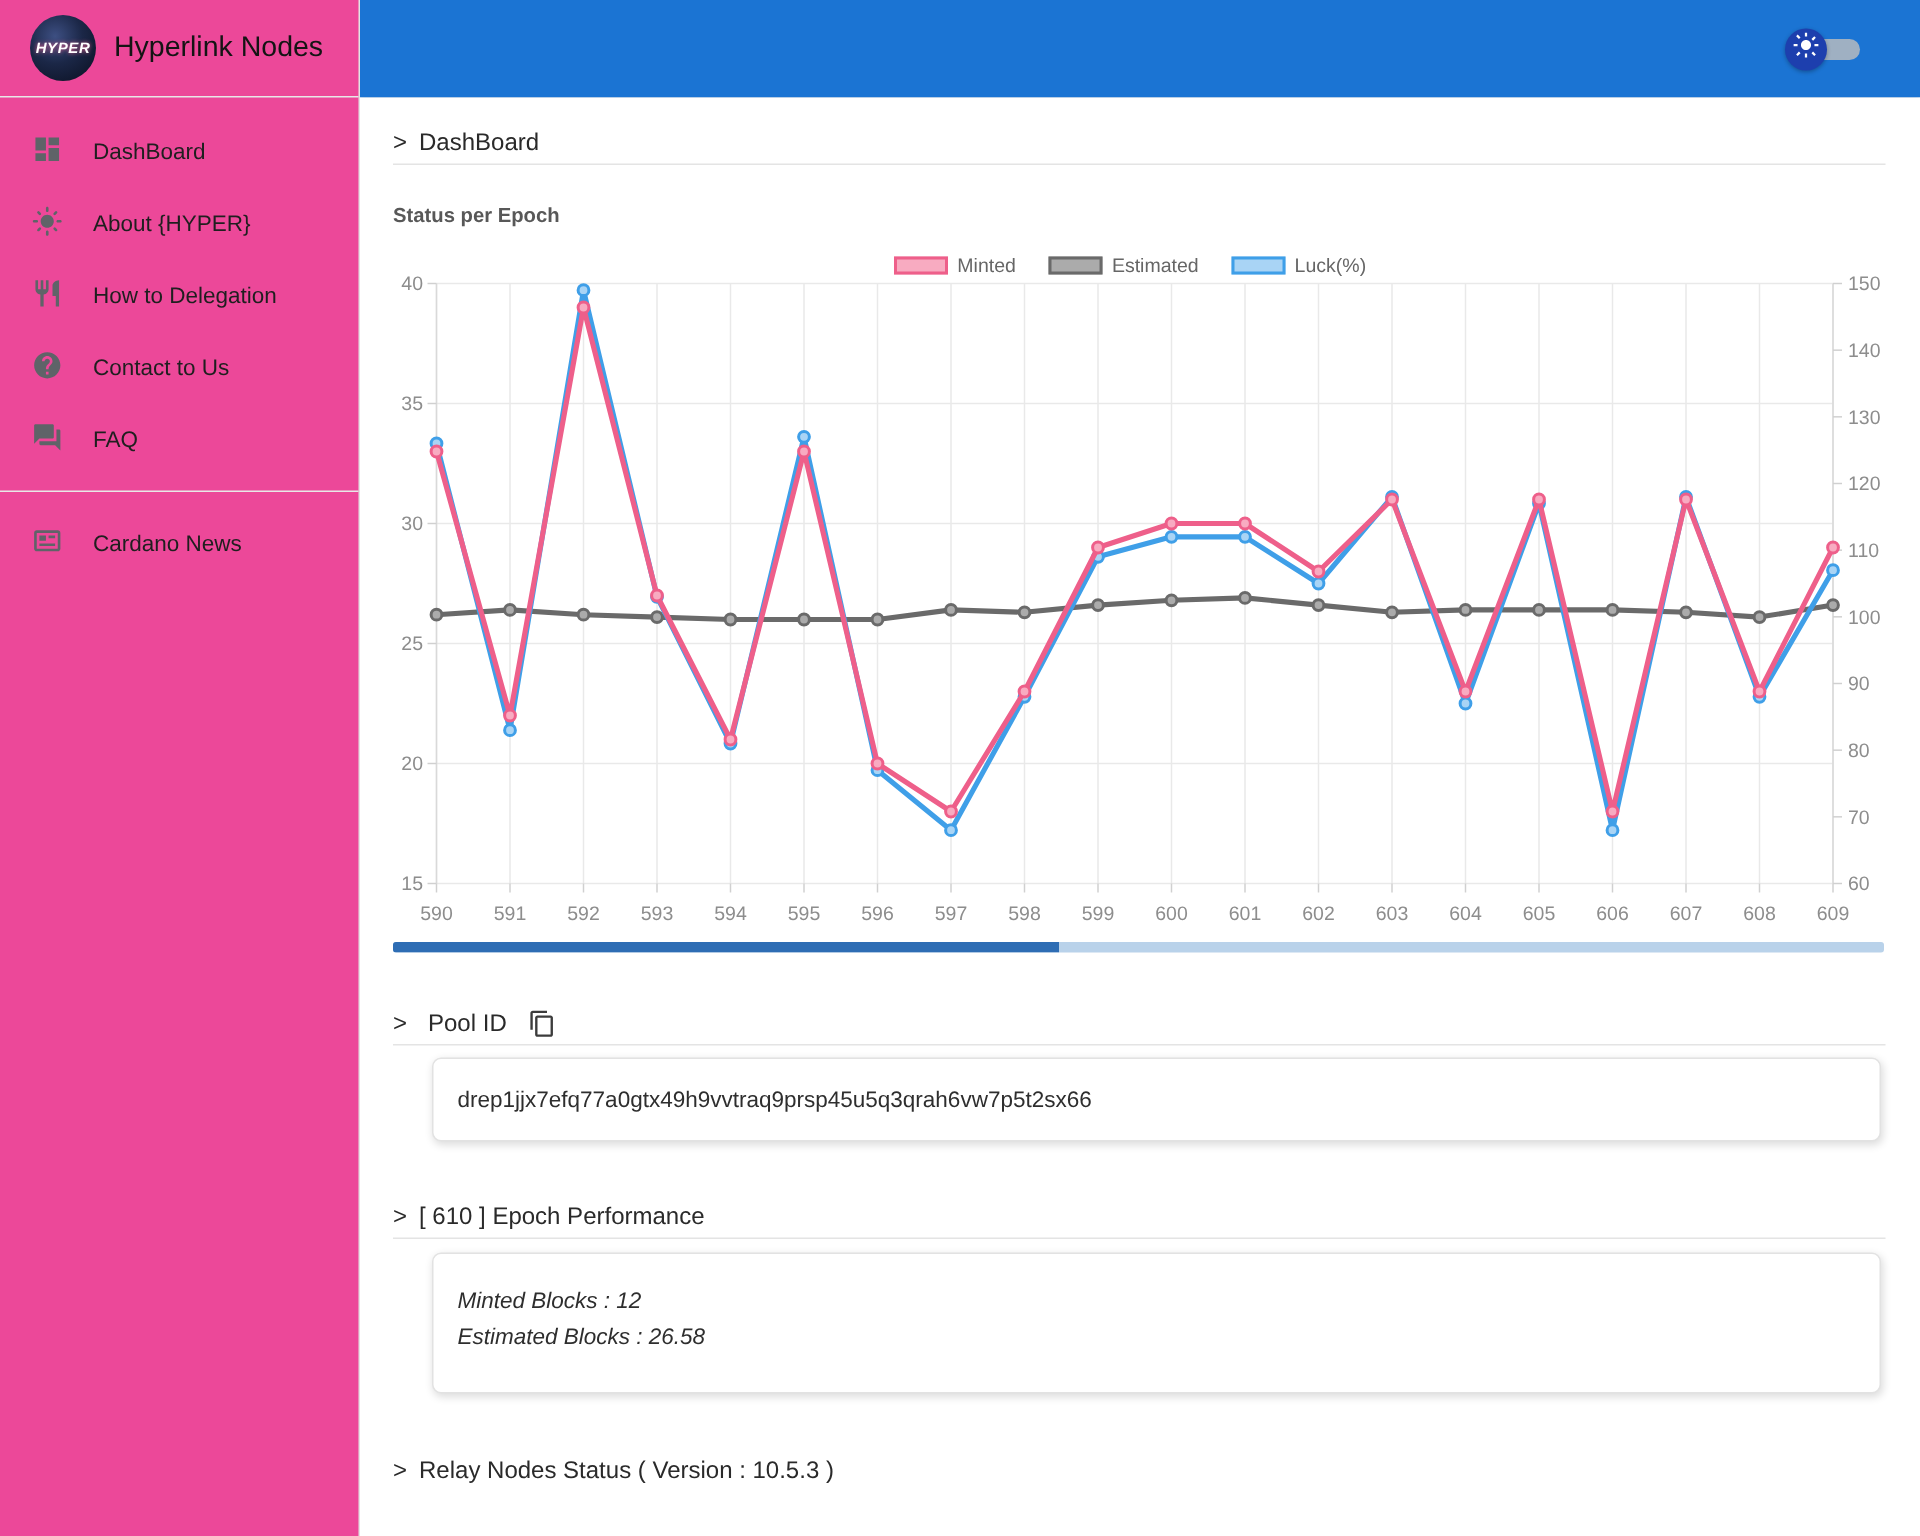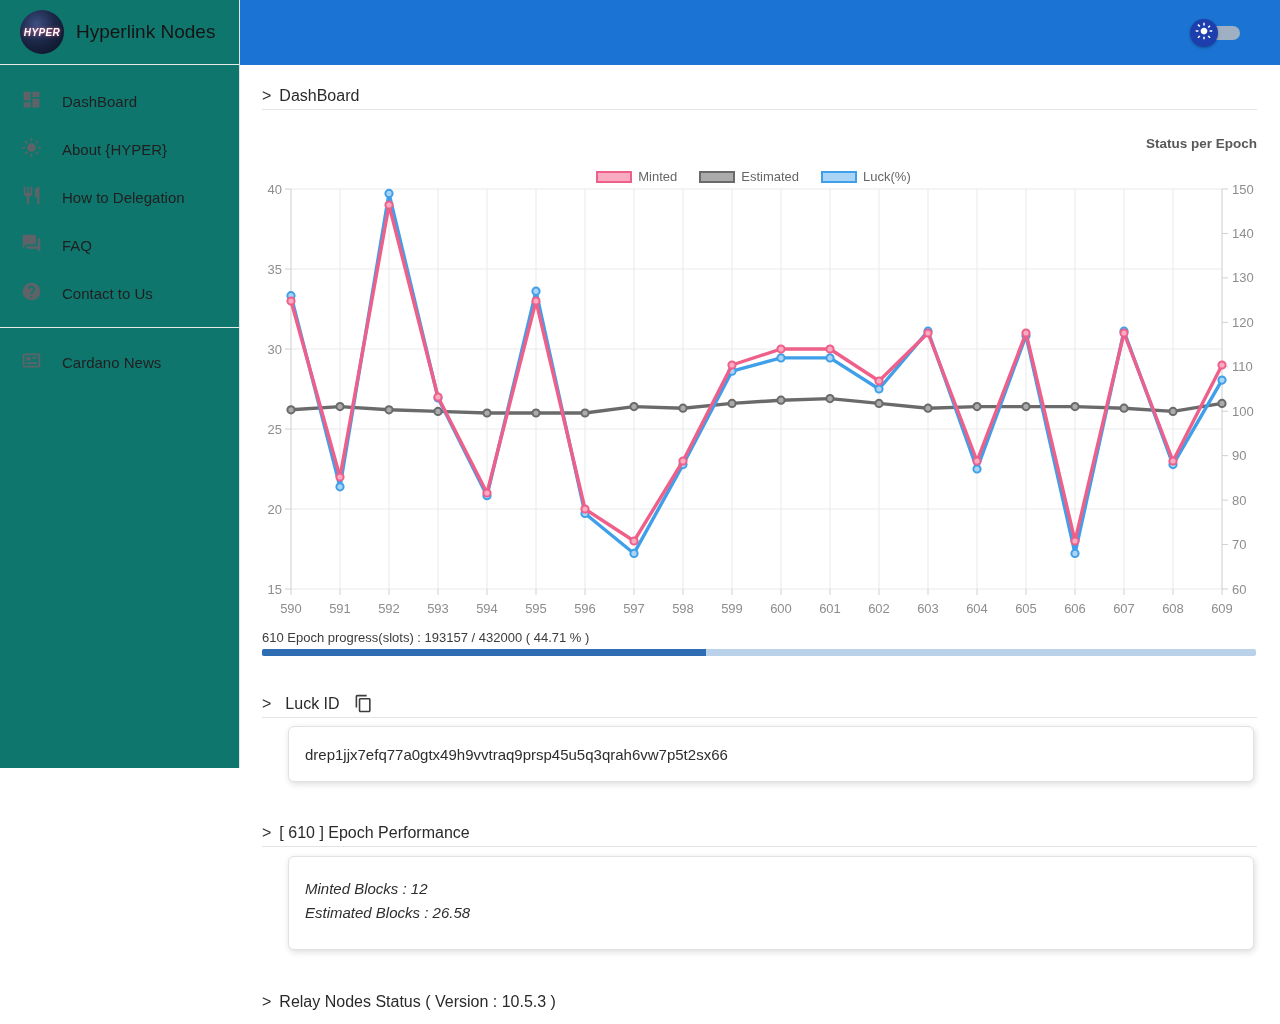--- a/index.html
+++ b/index.html
@@ -1,21 +1,21 @@
 <!DOCTYPE html>
 <html><head>
 <meta charset="utf-8">
 <style>
   * { margin:0; padding:0; box-sizing:border-box; }
   html,body { width:1280px; height:1024px; overflow:hidden; background:#fff;
               font-family:"Liberation Sans", sans-serif; }
 
   
-  .sidebar { position:absolute; left:0; top:0; width:240px; height:768px;
-             background:#0f766e; border-right:1px solid #e3e3e3; z-index:5; }
+  .sidebar { position:absolute; left:0; top:0; width:240px; height:1024px;
+             background:#ec4899; border-right:1px solid #e3e3e3; z-index:5; }
   .logo-row { height:65px; display:flex; align-items:center; gap:12px;
               padding:0 14px 0 20px; border-bottom:1px solid #e8e8e8; }
   .logo-circle { width:44px; height:44px; border-radius:50%;
     background:radial-gradient(circle at 38% 32%, #3d4f82 0%, #1b2747 45%, #0a0f1f 100%);
     color:#fff; display:flex; align-items:center; justify-content:center;
     font-style:italic; font-weight:bold; font-size:10px; letter-spacing:.4px;
     text-shadow:0 0 3px #e05c8a; flex:0 0 auto; }
   .logo-title { font-size:19px; color:#141414; font-weight:500; }
   .menu { padding-top:12px; }
   .menu-item { height:48px; display:flex; align-items:center; gap:20px;
@@ -40,21 +40,21 @@
   .content { position:absolute; left:240px; top:65px; width:1040px; height:959px;
              background:#fff; padding:0 23px 0 22px; overflow:hidden; }
   .section-heading { display:flex; align-items:center; gap:8px;
                      font-size:16px; color:#2a2a2a; }
   .chevron { font-size:16px; color:#2a2a2a; }
   .rule { border:none; border-top:1px solid #e4e4e4; margin-top:4px; }
   .breadcrumb-block { margin-top:22px; }
 
   
   .chart-block { margin-top:26px; }
-  .chart-title { text-align:right; font-size:13.5px; font-weight:bold; color:#585858; }
+  .chart-title { text-align:left; font-size:13.5px; font-weight:bold; color:#585858; }
   .chart-legend { display:flex; justify-content:center; gap:10px; margin-top:18px;
                   align-items:center; }
   .legend-item { display:flex; align-items:center; gap:6px; cursor:pointer;
                  font-size:13px; color:#666; margin-right:12px; }
   .legend-swatch { width:36px; height:12px; border:2px solid #000; }
 
   
   .progress-label { font-size:13px; color:#3c3c3c; margin-top:6px; }
   .progress-bar { margin-top:4px; width:994px; height:7px; background:#b9d2ea;
                   border-radius:2px; overflow:hidden; }
@@ -106,32 +106,32 @@
       <span>
         <svg viewBox="0 0 24 24">
             <path d="M11 9H9V2H7v7H5V2H3v7c0 2.12 1.66 3.84 3.75 3.97V22h2.5v-9.03C11.34 12.84 13 11.12 13 9V2h-2v7zm5-3v8h2.5v8H21V2c-2.76 0-5 2.24-5 4z"></path>
           </svg>
       </span>
       <span>How to Delegation</span>
     </div>
     <div class="menu-item">
       <span>
         <svg viewBox="0 0 24 24">
+            <path d="M12 2C6.48 2 2 6.48 2 12s4.48 10 10 10 10-4.48 10-10S17.52 2 12 2zm1 17h-2v-2h2v2zm2.07-7.75-.9.92C13.45 12.9 13 13.5 13 15h-2v-.5c0-1.1.45-2.1 1.17-2.83l1.24-1.26c.37-.36.59-.86.59-1.41 0-1.1-.9-2-2-2s-2 .9-2 2H8c0-2.21 1.79-4 4-4s4 1.79 4 4c0 .88-.36 1.68-.93 2.25z"></path>
+          </svg>
+      </span>
+      <span>Contact to Us</span>
+    </div>
+    <div class="menu-item">
+      <span>
+        <svg viewBox="0 0 24 24">
             <path d="M21 6h-2v9H6v2c0 .55.45 1 1 1h11l4 4V7c0-.55-.45-1-1-1zm-4 6V3c0-.55-.45-1-1-1H3c-.55 0-1 .45-1 1v14l4-4h10c.55 0 1-.45 1-1z"></path>
           </svg>
       </span>
       <span>FAQ</span>
-    </div>
-    <div class="menu-item">
-      <span>
-        <svg viewBox="0 0 24 24">
-            <path d="M12 2C6.48 2 2 6.48 2 12s4.48 10 10 10 10-4.48 10-10S17.52 2 12 2zm1 17h-2v-2h2v2zm2.07-7.75-.9.92C13.45 12.9 13 13.5 13 15h-2v-.5c0-1.1.45-2.1 1.17-2.83l1.24-1.26c.37-.36.59-.86.59-1.41 0-1.1-.9-2-2-2s-2 .9-2 2H8c0-2.21 1.79-4 4-4s4 1.79 4 4c0 .88-.36 1.68-.93 2.25z"></path>
-          </svg>
-      </span>
-      <span>Contact to Us</span>
     </div>
 
     <hr class="menu-divider">
 
     <div class="menu-item">
       <span>
         <svg viewBox="0 0 24 24">
             <path d="M20 4H4c-1.1 0-2 .9-2 2v12c0 1.1.9 2 2 2h16c1.1 0 2-.9 2-2V6c0-1.1-.9-2-2-2zm0 14H4V6h16v12zM6 8h5v4H6V8zm7 0h5v2h-5V8zm-7 6h12v2H6v-2z"></path>
           </svg>
       </span>
@@ -340,30 +340,29 @@
         <circle cx="715" cy="277" r="3.6" fill="#f8abc1" stroke="#ee5f8a" stroke-width="2"></circle>
         <circle cx="764" cy="149" r="3.6" fill="#f8abc1" stroke="#ee5f8a" stroke-width="2"></circle>
         <circle cx="813" cy="357" r="3.6" fill="#f8abc1" stroke="#ee5f8a" stroke-width="2"></circle>
         <circle cx="862" cy="149" r="3.6" fill="#f8abc1" stroke="#ee5f8a" stroke-width="2"></circle>
         <circle cx="911" cy="277" r="3.6" fill="#f8abc1" stroke="#ee5f8a" stroke-width="2"></circle>
         <circle cx="960" cy="181" r="3.6" fill="#f8abc1" stroke="#ee5f8a" stroke-width="2"></circle>
       </svg>
   </section>
 
   <div>
-    <div class="progress-label">610 Epoch progress(slots) : 193157 / 432000 ( 44.71 % )</div>
     <div class="progress-bar">
       <div class="progress-fill" style="width: 44.71%;"></div>
     </div>
   </div>
 
   <section class="drep-block">
     <div class="section-heading heading-with-icon">
       <span class="chevron">&gt;</span>
-      <span>Luck ID</span>
+      <span>Pool ID</span>
       <span class="copy-btn">
         <svg viewBox="0 0 24 24">
             <path d="M16 1H4c-1.1 0-2 .9-2 2v14h2V3h12V1zm3 4H8c-1.1 0-2 .9-2 2v14c0 1.1.9 2 2 2h11c1.1 0 2-.9 2-2V7c0-1.1-.9-2-2-2zm0 16H8V7h11v14z"></path>
           </svg>
       </span>
     </div>
     <hr class="rule">
     <div class="card drep-card">
       <span class="drep-value">drep1jjx7efq77a0gtx49h9vvtraq9prsp45u5q3qrah6vw7p5t2sx66</span>
     </div>

